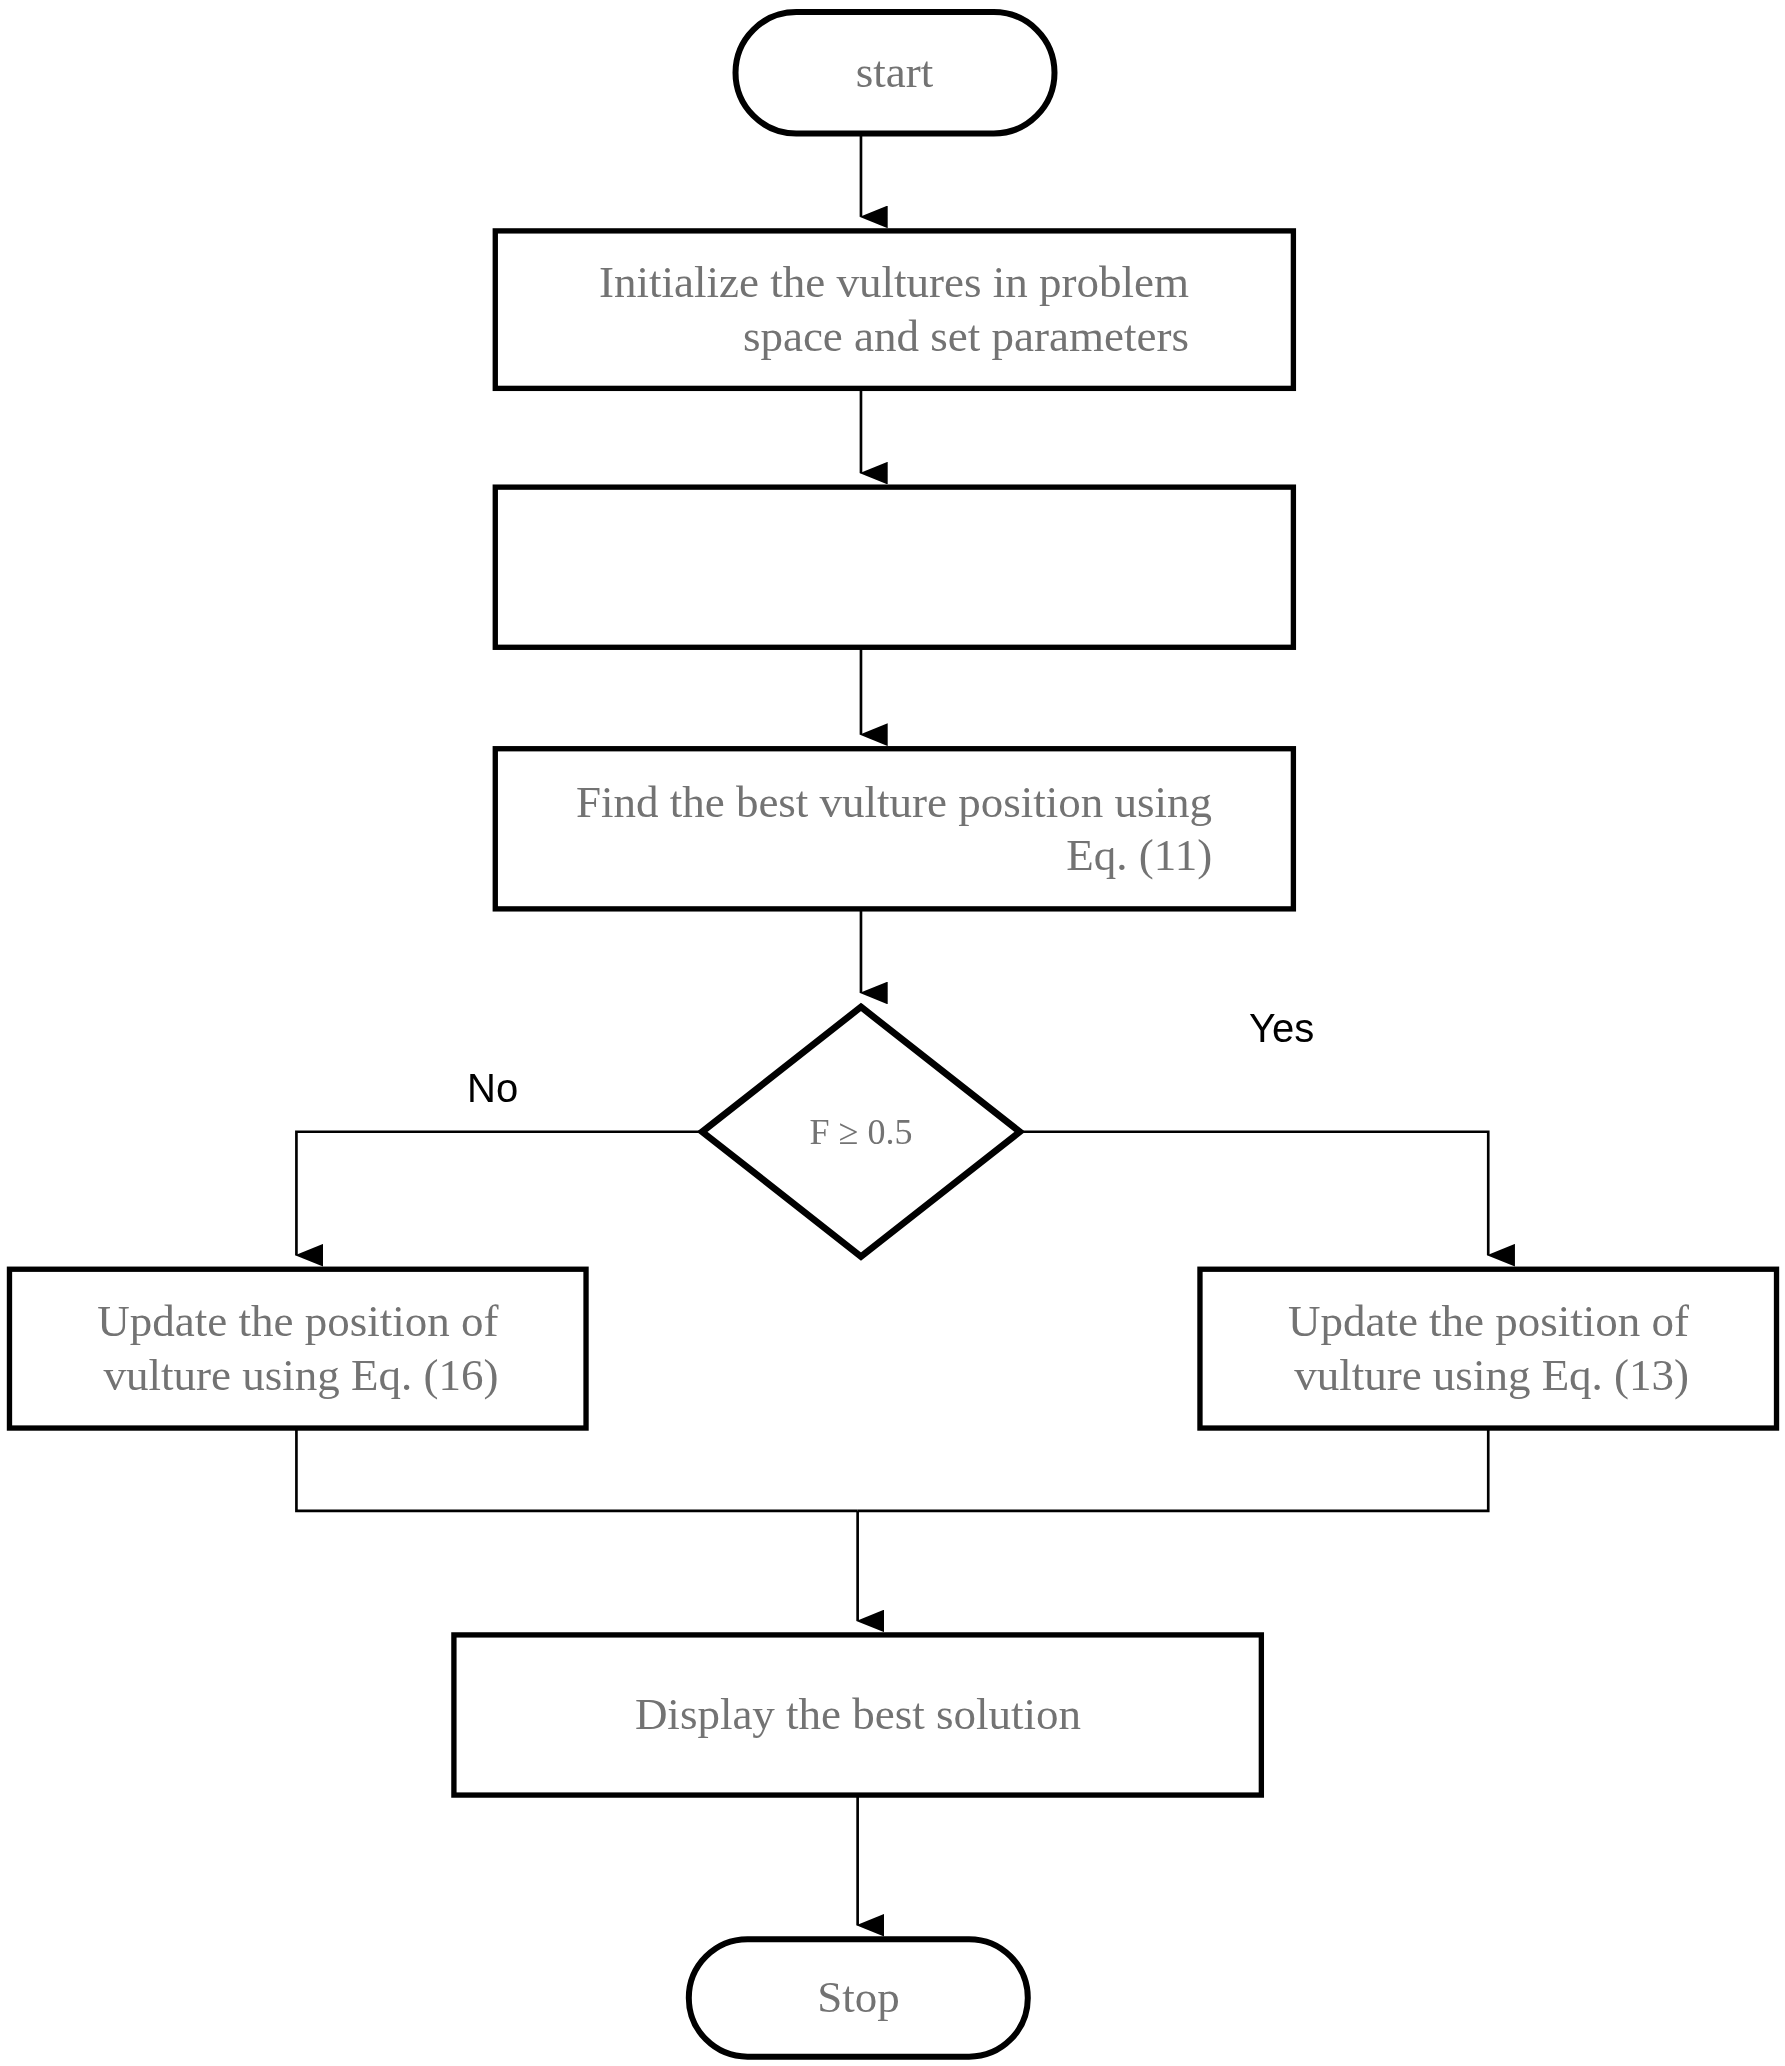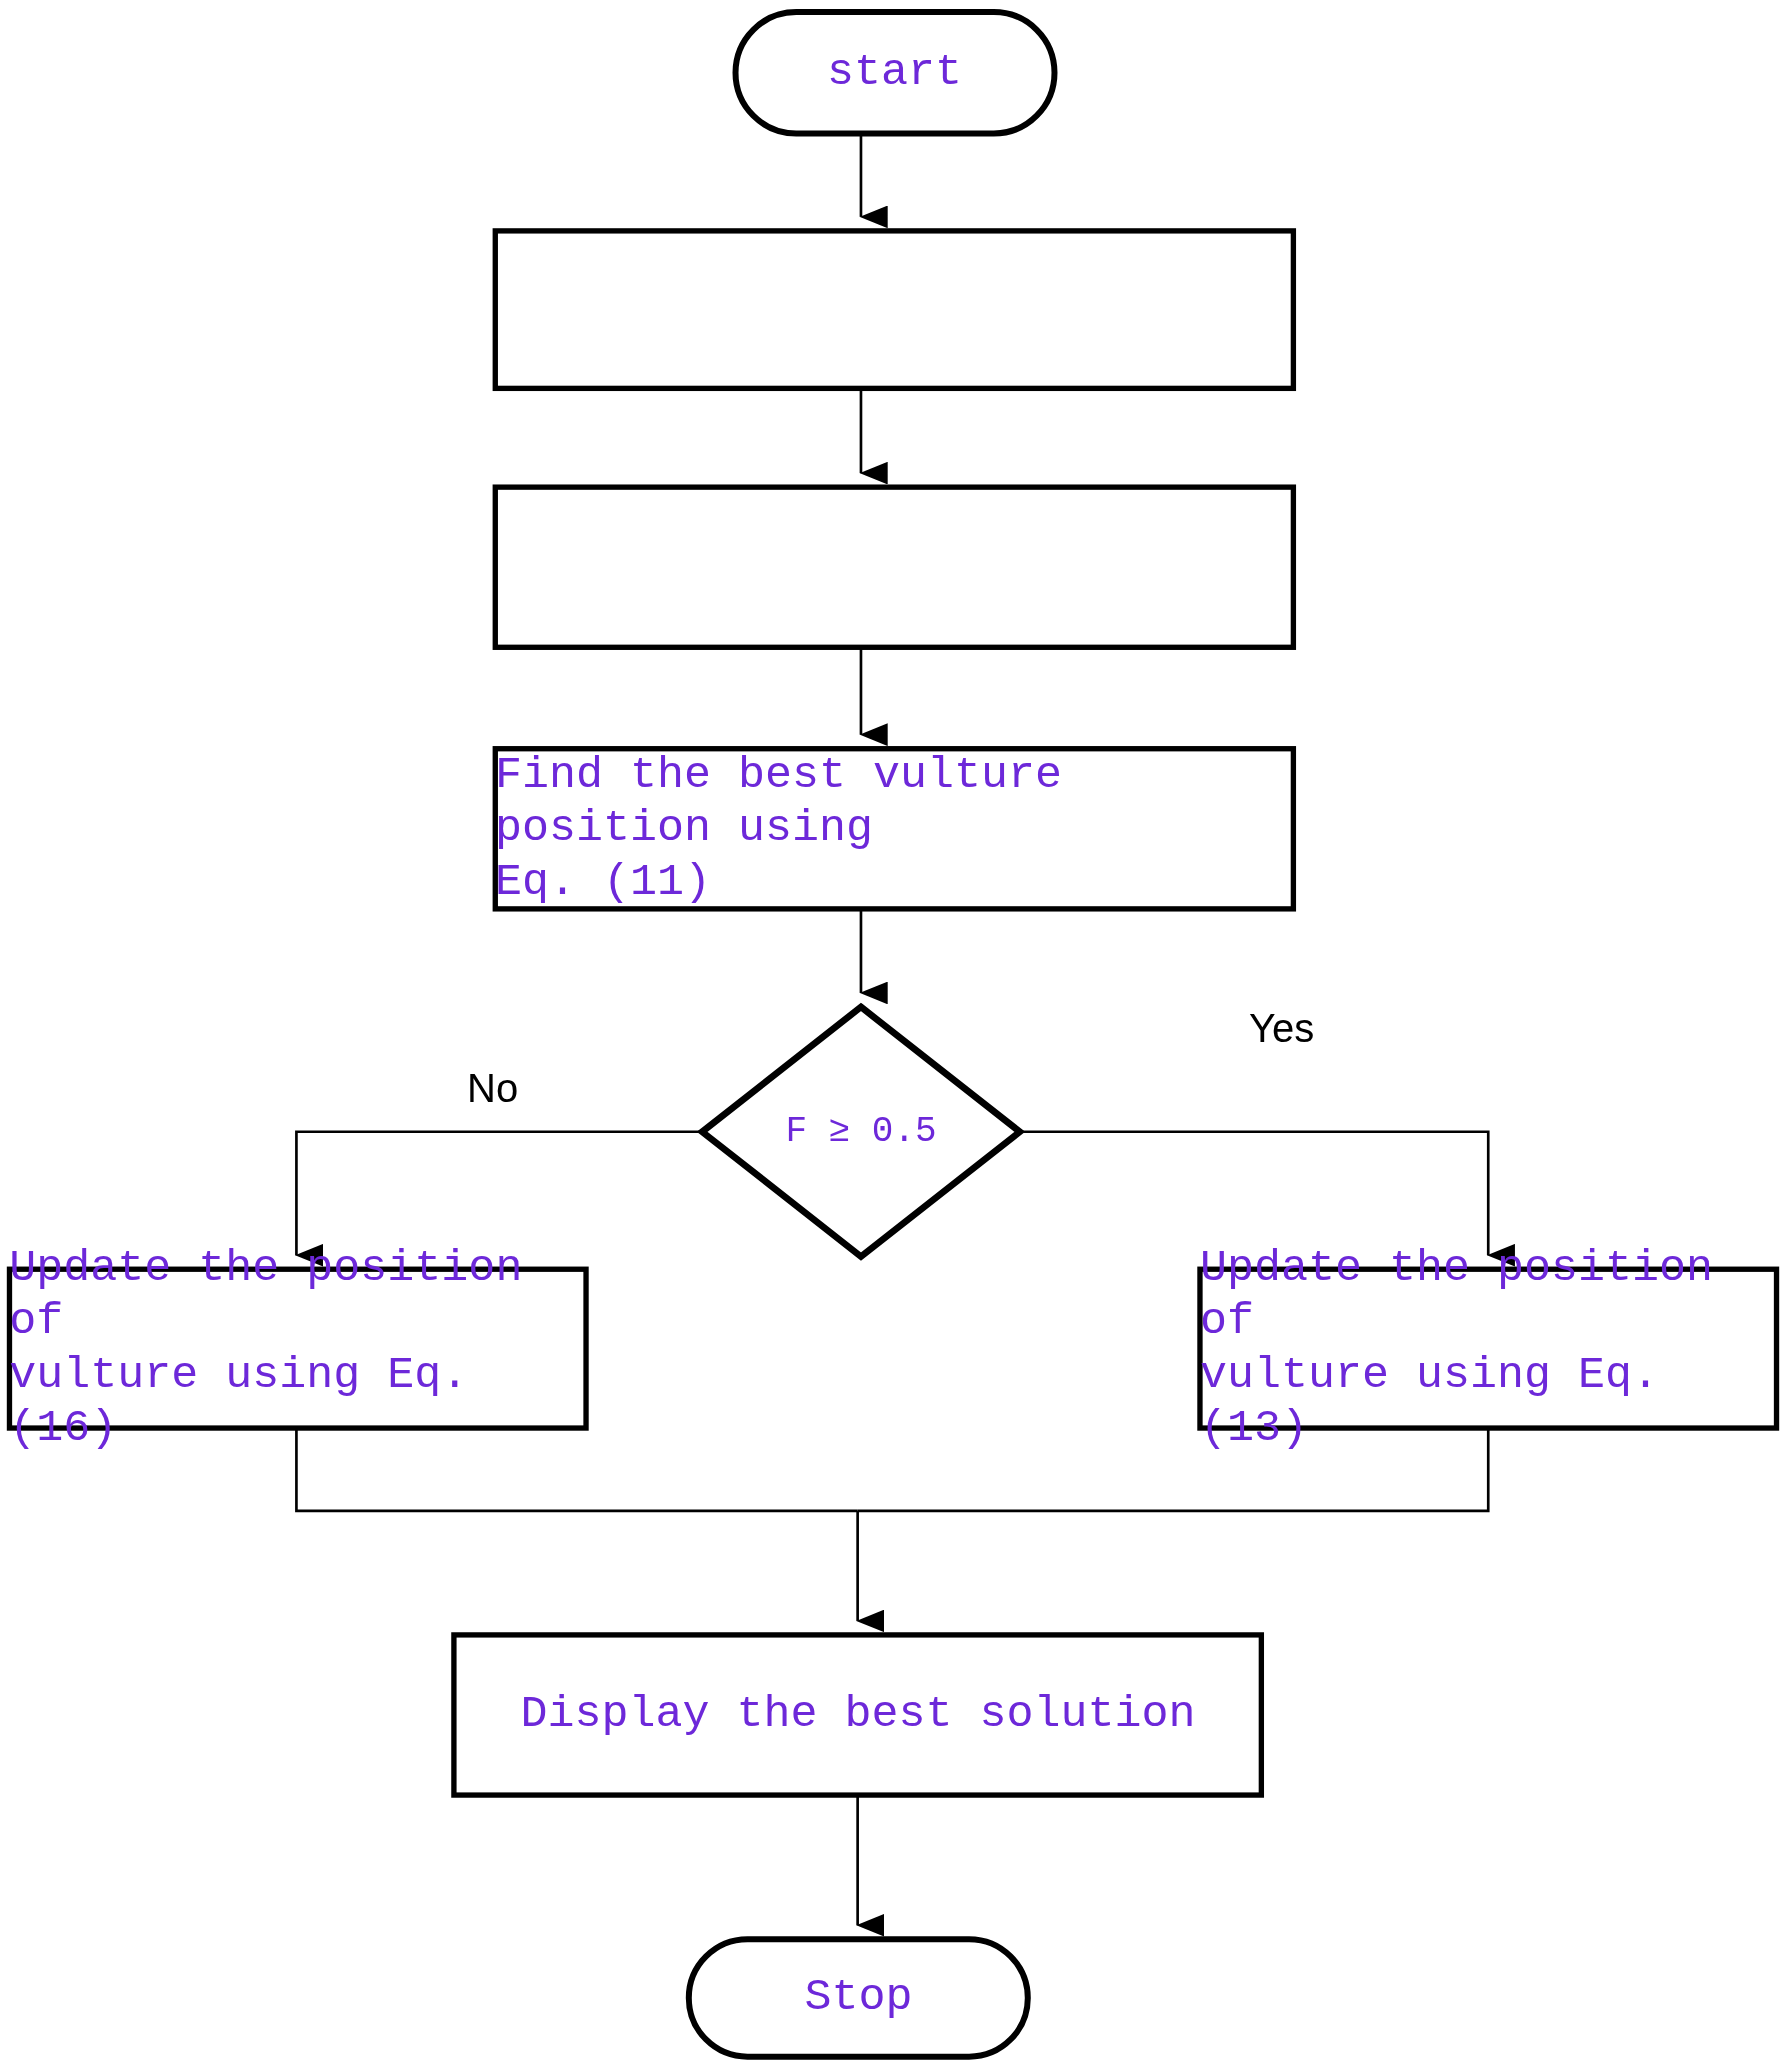--- a/index.html
+++ b/index.html
@@ -21,23 +21,23 @@
     left: 0;
     top: 0;
     width: 1786px;
     height: 2066px;
   }
   .node-label {
     position: absolute;
     display: flex;
     align-items: center;
     justify-content: center;
-    text-align: left;
-    color: #6d28d9;
-    font-family: Liberation Mono, monospace;
+    text-align: right;
+    color: #737373;
+    font-family: Liberation Serif, serif;
     line-height: 1.18;
     white-space: pre-line;
     pointer-events: none;
   }
   .terminal-label { font-size: 45px; }
   .process-label  { font-size: 45px; }
   .decision-label { font-size: 36px; }
   .edge-label {
     position: absolute;
     color: #000000;
@@ -96,20 +96,22 @@
 
     <path d="M 2230 2140 L 2230 2264 L 1285 2264" fill="none" stroke="#000000" stroke-width="4"></path>
 
     <line x1="1285" y1="2264" x2="1285" y2="2429" stroke="#000000" stroke-width="4" marker-end="url(#arrowheadbig)"></line>
 
     <line x1="1285" y1="2690" x2="1285" y2="2885" stroke="#000000" stroke-width="4" marker-end="url(#arrowheadbig)"></line>
   </svg>
 
   <div class="node-label terminal-label" style="left:735px; top:12px; width:319px; height:121px;">start</div>
 
+  <div class="node-label process-label" style="left:495px; top:231px; width:798px; height:157px;">Initialize the vultures in problem
+space and set parameters</div>
 
 
   <div class="node-label process-label" style="left:495px; top:749px; width:798px; height:160px;">Find the best vulture position using
 Eq. (11)</div>
 
   <div class="node-label decision-label" style="left:702px; top:1074px; width:318px; height:116px;">F ≥ 0.5</div>
 
   <div class="node-label process-label" style="left:9.3px; top:1269px; width:577px; height:159px;">Update the position of
 vulture using Eq. (16)</div>
 

